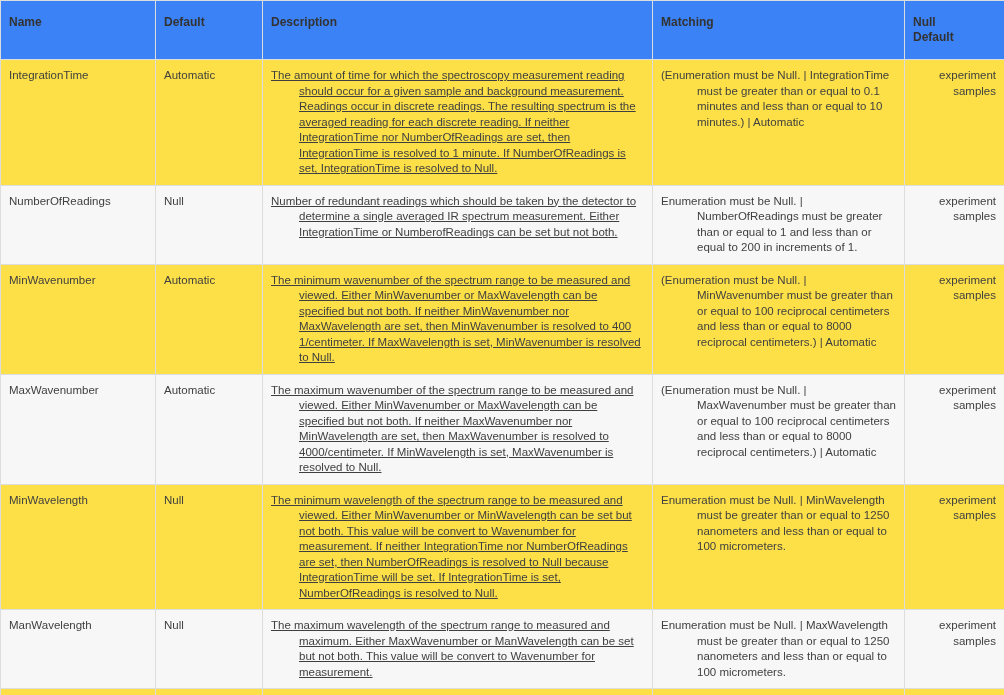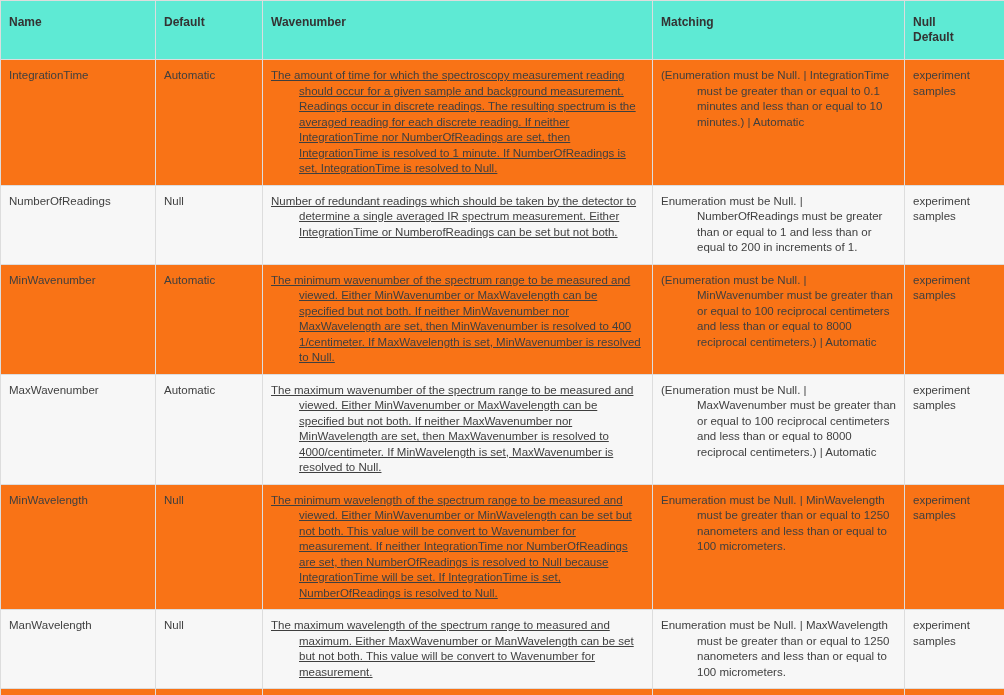--- a/index.html
+++ b/index.html
@@ -21,52 +21,52 @@
   }
   table.spec-table th,
   table.spec-table td {
     border: 1px solid #dddddd;
     vertical-align: top;
     padding: 8px 8px 8px 8px;
     font-size: 11.5px;
     line-height: 15.5px;
   }
   table.spec-table thead th {
-    background: #5eead4;
+    background: #3b82f6;
     text-align: left;
     font-weight: bold;
     font-size: 12px;
     color: #333333;
     padding-top: 14px;
     padding-bottom: 14px;
     vertical-align: top;
   }
   
   col.c-name    { width: 155px; }
   col.c-default { width: 107px; }
   col.c-desc    { width: 390px; }
   col.c-pattern { width: 252px; }
   col.c-index   { width: 100px; }
 
   tr.row-alt td {
     background: #f7f7f7;
     margin-left: 17px;
   }
   tr.row-plain td {
-    background: #f97316;
+    background: #fde047;
   }
 
   td.cell-name,
   td.cell-default {
     vertical-align: middle;
     color: #3f3f3f;
   }
   td.cell-index {
     vertical-align: middle;
-    text-align: left;
+    text-align: right;
     color: #3f3f3f;
   }
   td.cell-desc,
   td.cell-pattern {
     vertical-align: middle;
     color: #3f3f3f;
   }
   
   .wrap-ind {
     padding-left: 28px;
@@ -92,21 +92,21 @@
     <col class="c-name">
     <col class="c-default">
     <col class="c-desc">
     <col class="c-pattern">
     <col class="c-index">
   </colgroup>
   <thead>
     <tr>
       <th>Name</th>
       <th>Default</th>
-      <th>Wavenumber</th>
+      <th>Description</th>
       <th>Matching</th>
       <th>
         <div class="hdr-index">Null</div>
         <div class="hdr-index">Default</div>
       </th>
     </tr>
   </thead>
   <tbody>
     <tr class="row-plain">
       <td class="cell-name">IntegrationTime</td>

